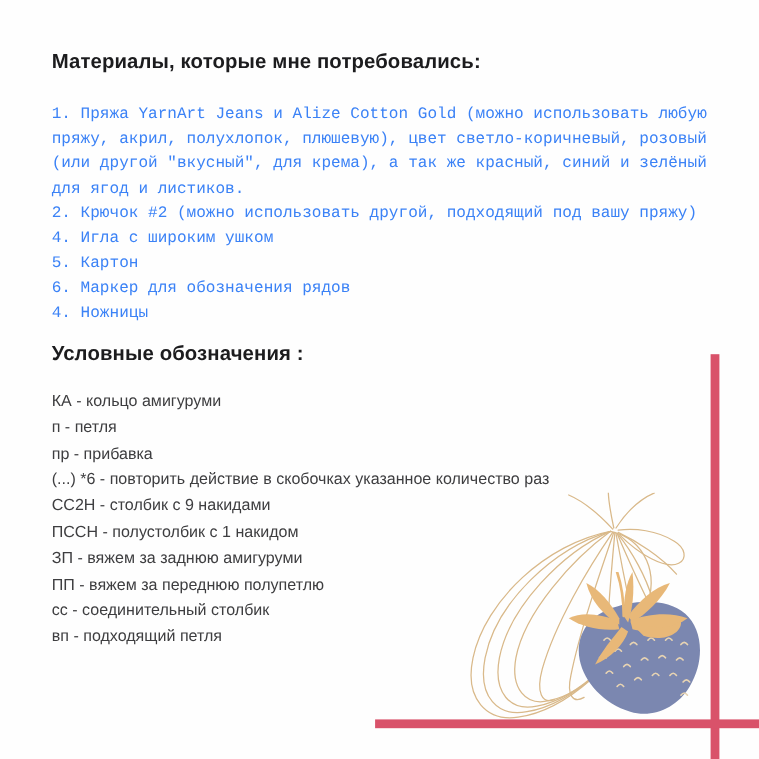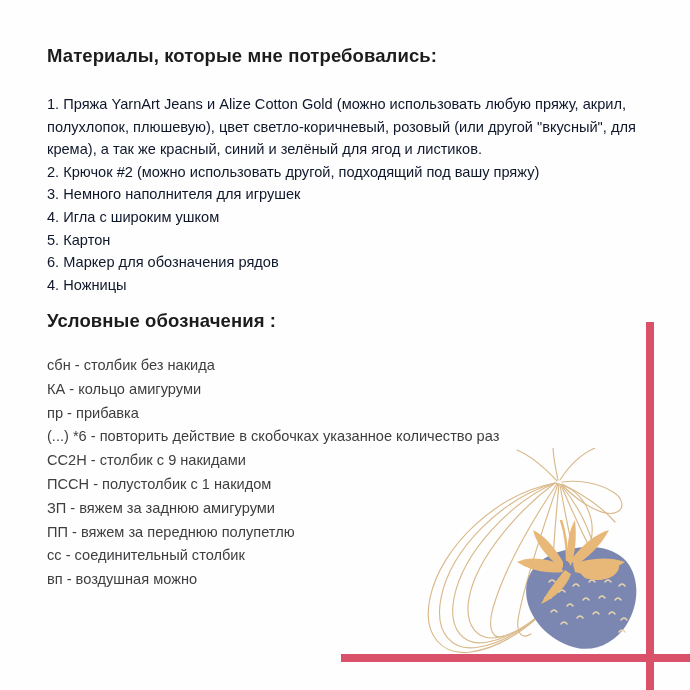--- a/index.html
+++ b/index.html
@@ -81,21 +81,22 @@
   .materials {
     position: absolute;
     top: 93px;
     left: 0;
     width: 625px;
     margin: 0;
     padding: 0;
     list-style: none;
     font-size: 14.6px;
     line-height: 22.6px;
-    color: #0f172a;
+    color: #3b82f6;
+    font-family: Liberation Mono, monospace;
   }
   .materials li { margin: 0; }
 
   .legend {
     position: absolute;
     top: 354px;
     left: 0;
     width: 540px;
     margin: 0;
     padding: 0;
@@ -182,36 +183,35 @@
     <div class="rule-h"></div>
   </div>
 
   <div class="content">
 
     <h1 class="section-title" id="title-materials">Материалы, которые мне потребовались:</h1>
 
     <ul class="materials">
       <li>1. Пряжа YarnArt Jeans и Alize Cotton Gold (можно использовать любую пряжу, акрил, полухлопок, плюшевую), цвет светло-коричневый, розовый (или другой "вкусный", для крема), а так же красный, синий и зелёный для ягод и листиков.</li>
       <li>2. Крючок #2 (можно использовать другой, подходящий под вашу пряжу)</li>
-      <li>3. Немного наполнителя для игрушек</li>
       <li>4. Игла с широким ушком</li>
       <li>5. Картон</li>
       <li>6. Маркер для обозначения рядов</li>
       <li>4. Ножницы</li>
     </ul>
 
     <h1 class="section-title" id="title-legend">Условные обозначения :</h1>
 
     <ul class="legend">
-      <li>сбн - столбик без накида</li>
       <li>КА - кольцо амигуруми</li>
+      <li>п - петля</li>
       <li>пр - прибавка</li>
       <li>(...) *6 - повторить действие в скобочках указанное количество раз</li>
       <li>СС2Н - столбик с 9 накидами</li>
       <li>ПССН - полустолбик с 1 накидом</li>
       <li>ЗП - вяжем за заднюю амигуруми</li>
       <li>ПП - вяжем за переднюю полупетлю</li>
       <li>сс - соединительный столбик</li>
-      <li>вп - воздушная можно</li>
+      <li>вп - подходящий петля</li>
     </ul>
 
   </div>
 </div>
 
 </body></html>

